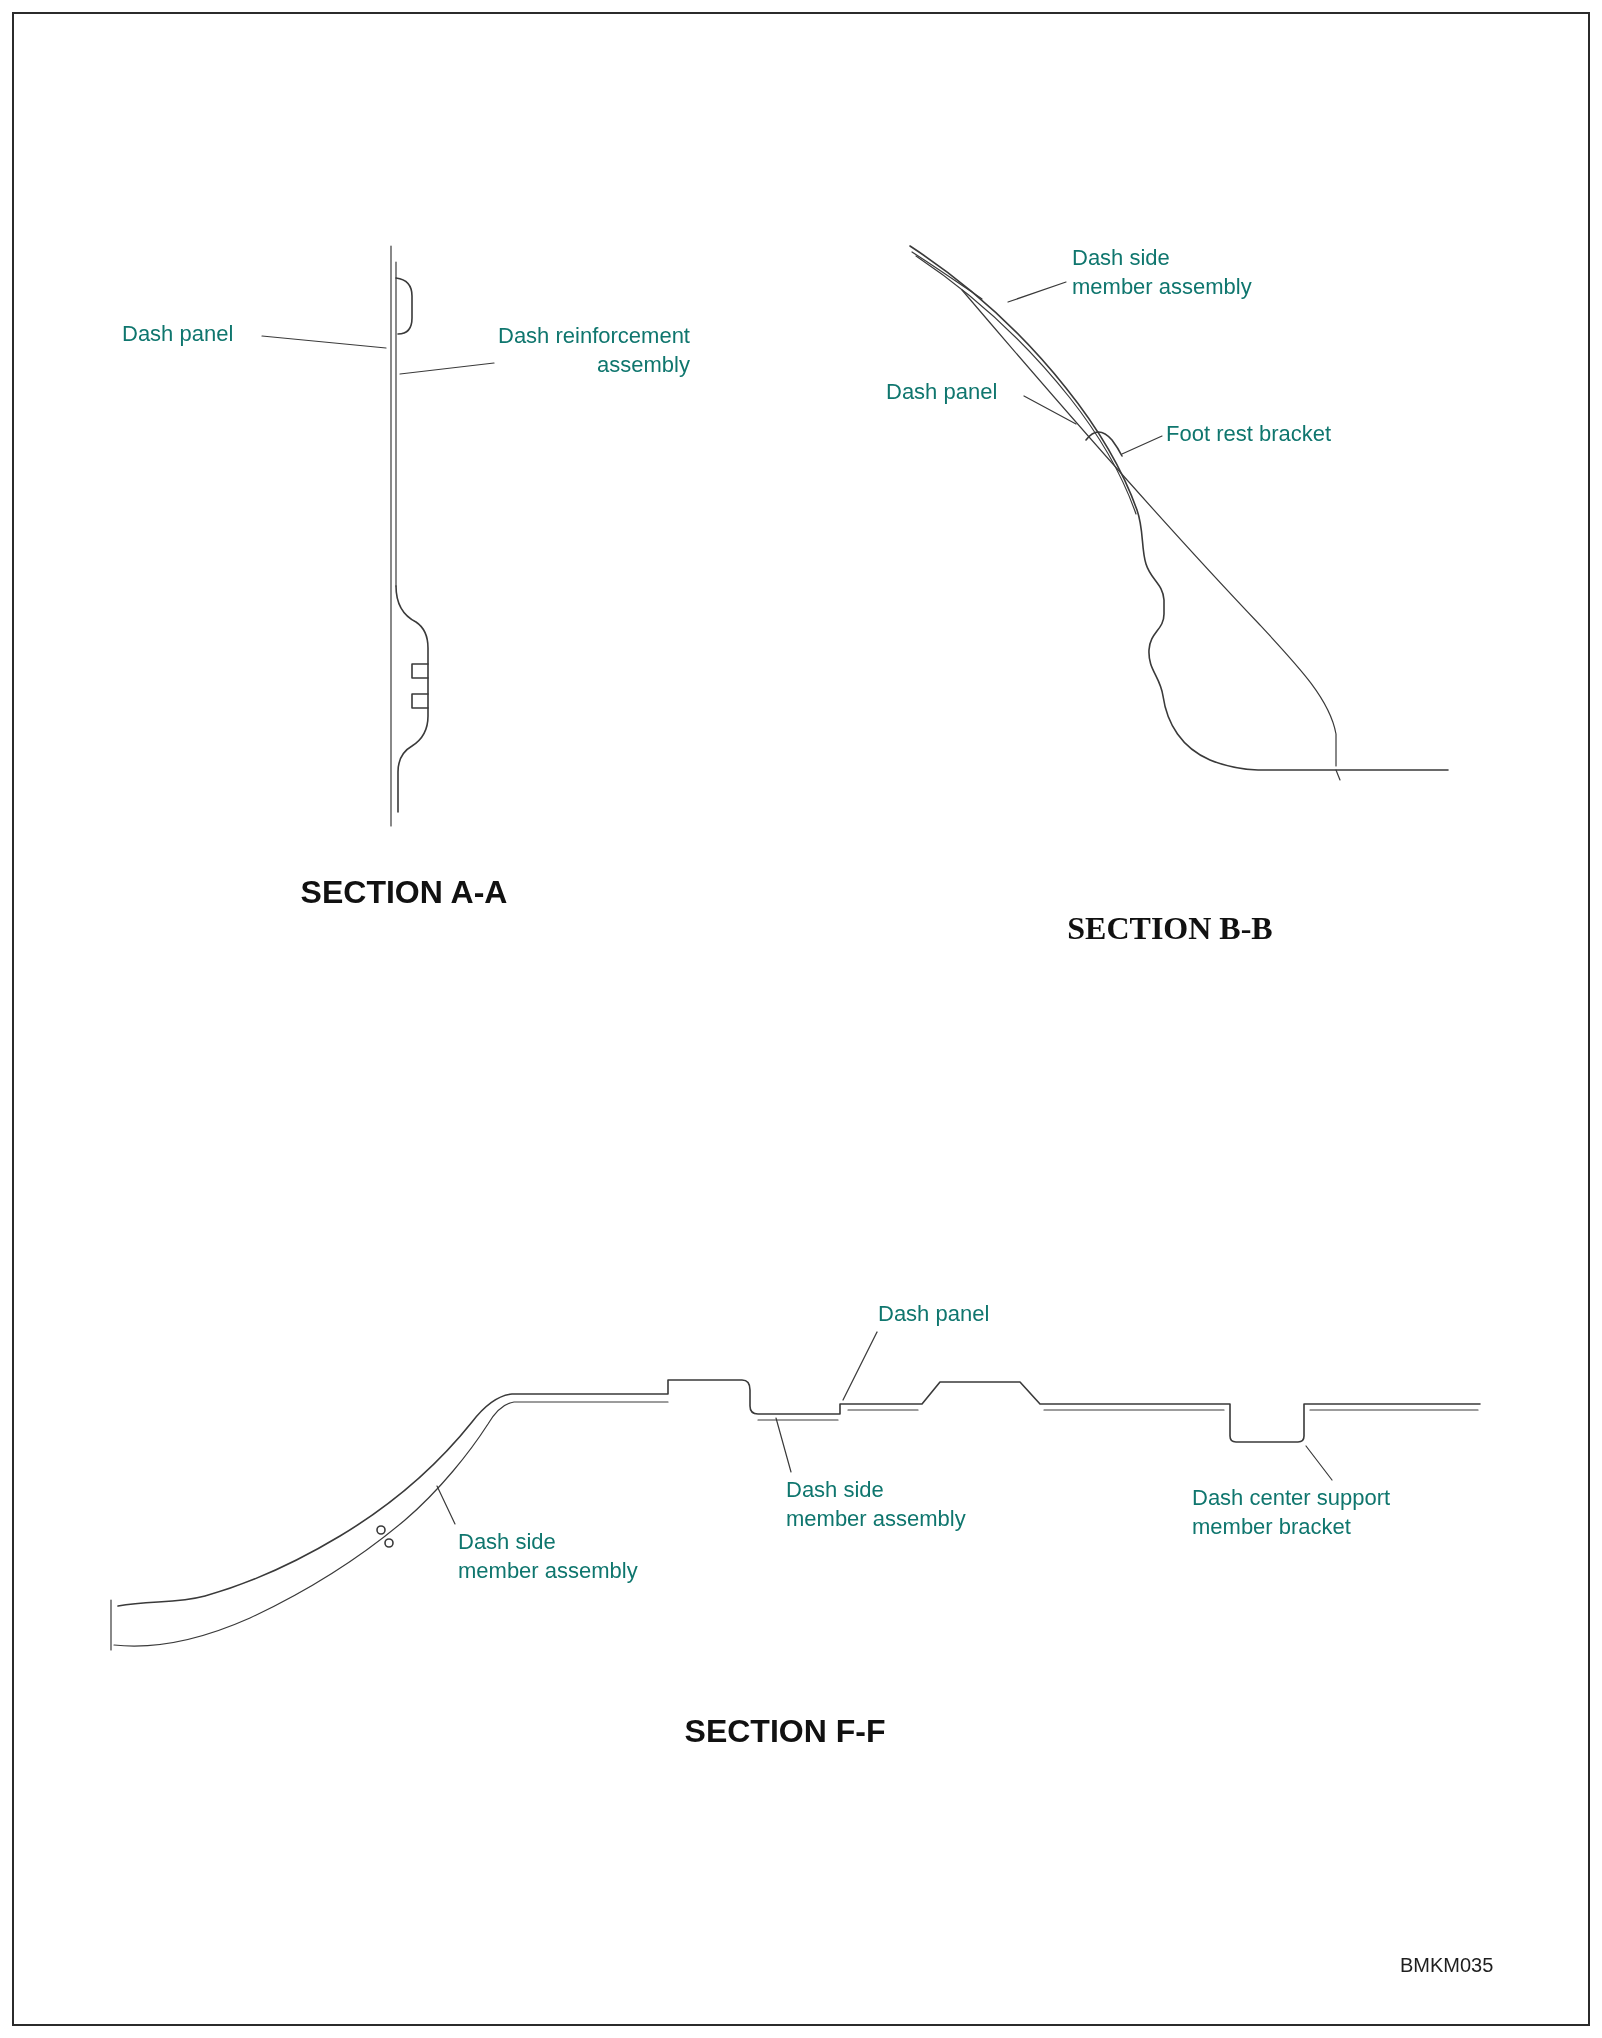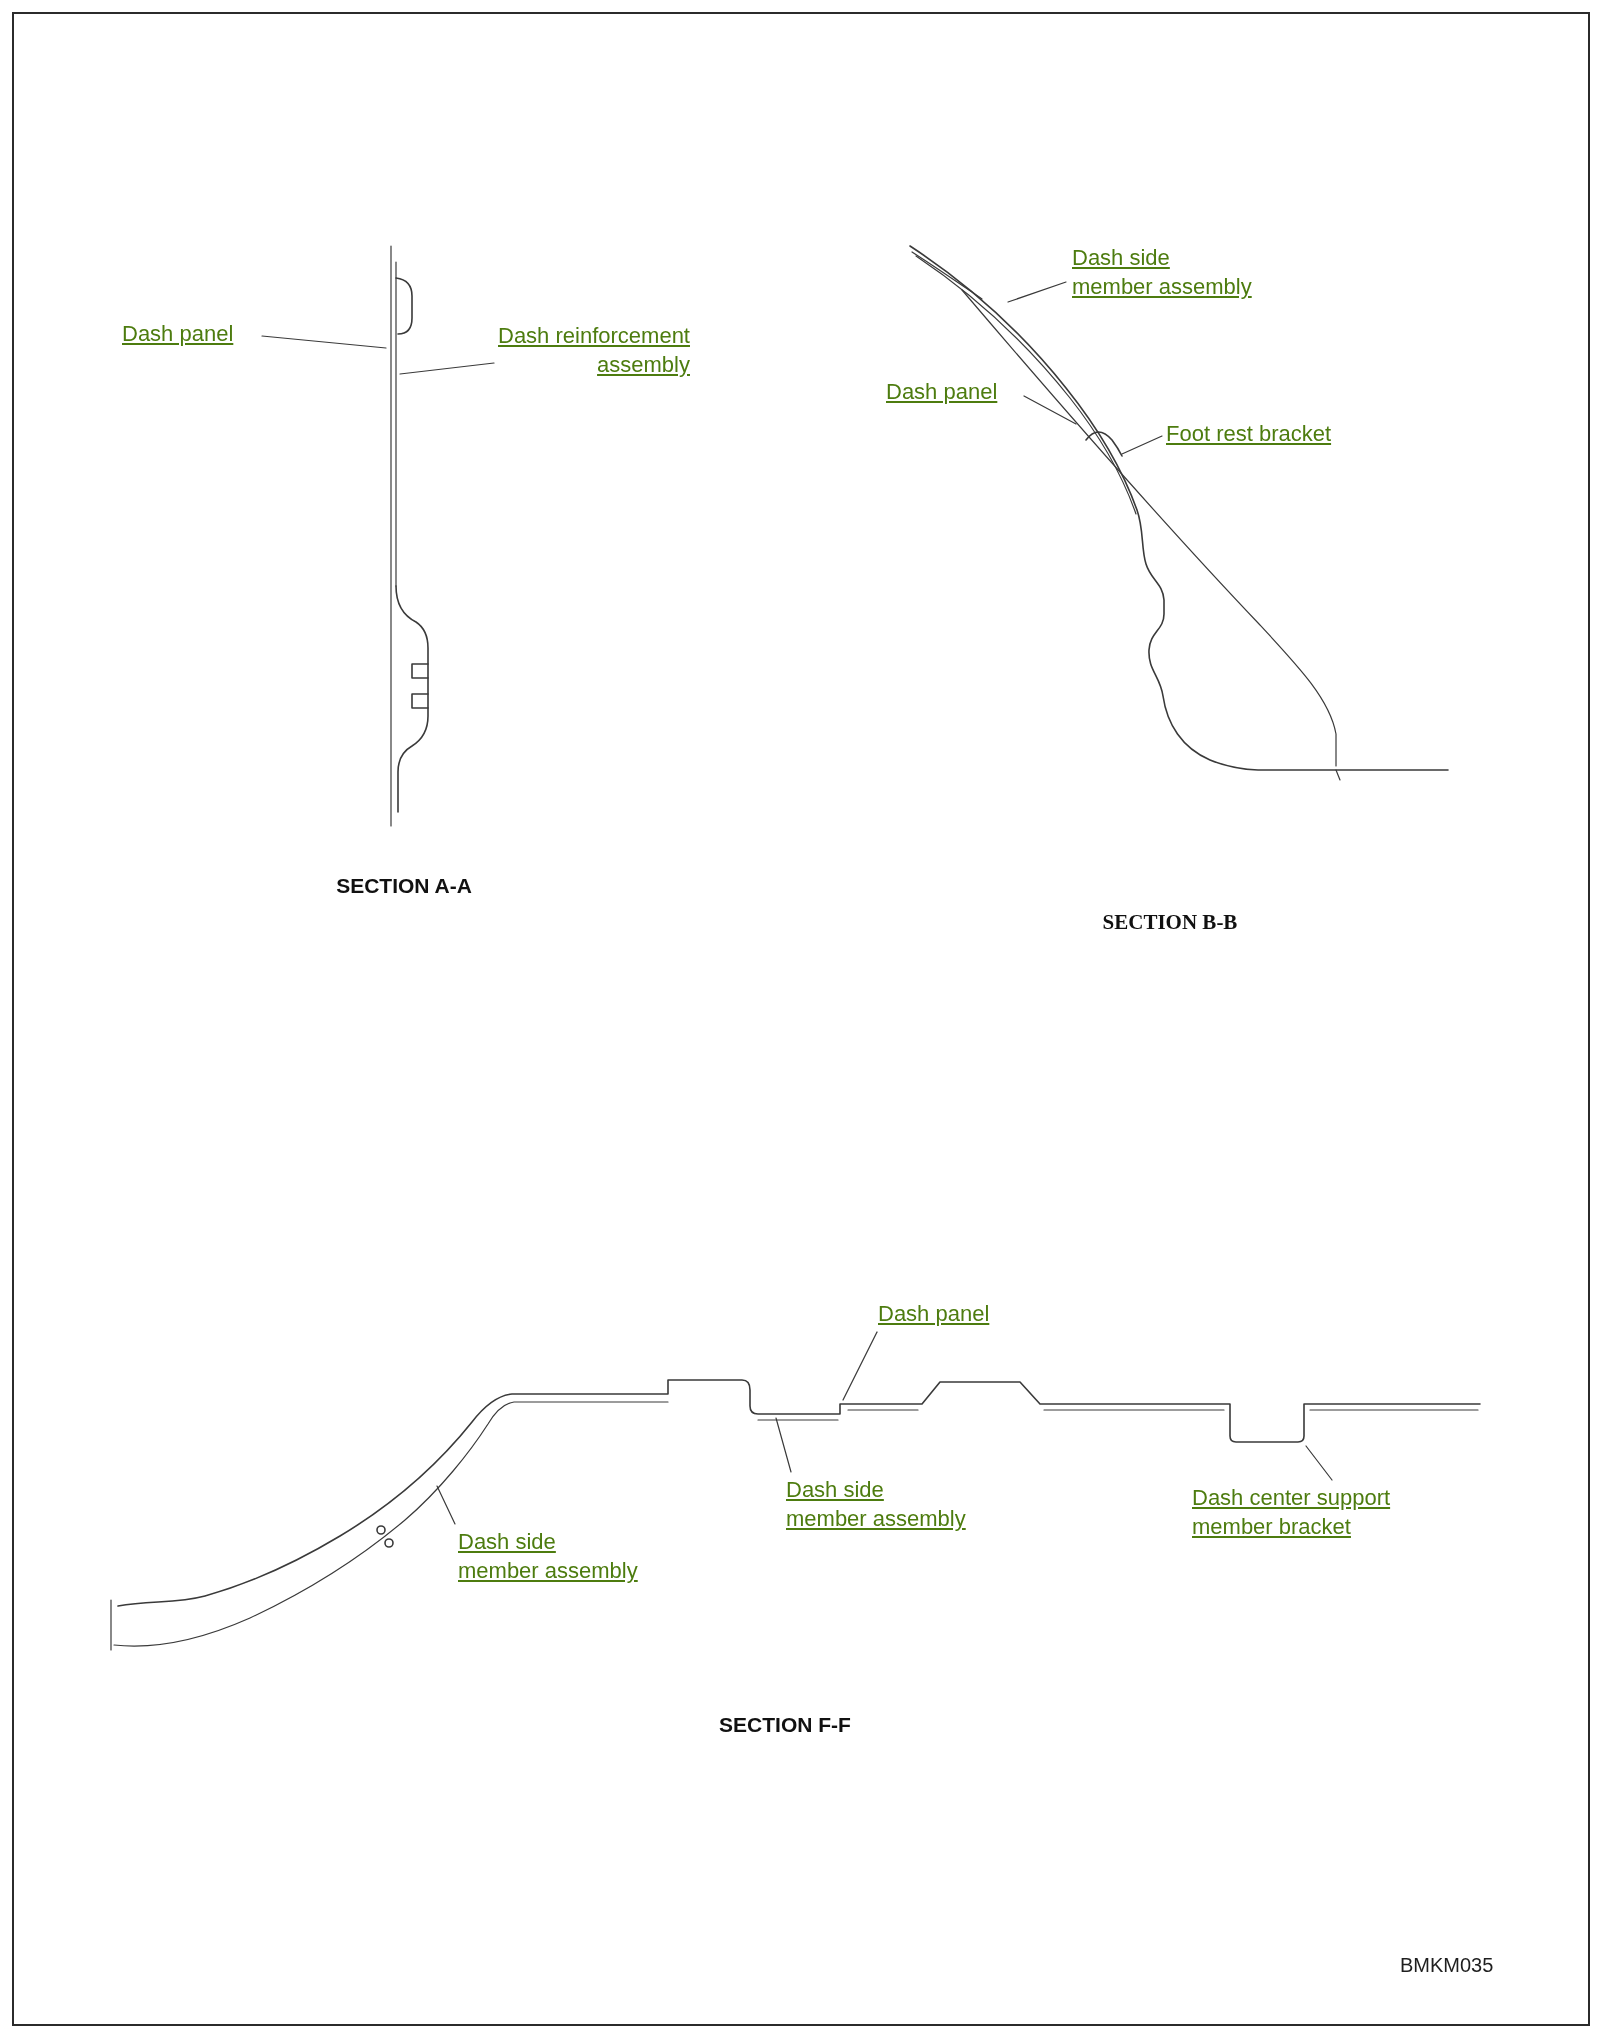--- a/index.html
+++ b/index.html
@@ -27,28 +27,27 @@
     stroke-linecap:round;
     stroke-linejoin:round;
   }
   .artwork .leader{stroke-width:1.2;}
   .artwork .thin{stroke-width:1.2;}
   .callout{
     position:absolute;
     font-size:22px;
     line-height:1.3;
     white-space:pre;
-    color:#4d7c0f;
-    text-decoration:underline;
+    color:#0f766e;
   }
   .section-title{
     position:absolute;
     width:220px;
     text-align:center;
-    font-size:21px;
+    font-size:32px;
     font-weight:bold;
     color:#111111;
     white-space:pre;
   }
   .figure-code{
     position:absolute;
     left:1400px;top:1954px;width:160px;
     text-align:left;
     font-size:20px;
     color:#1f1f1f;

